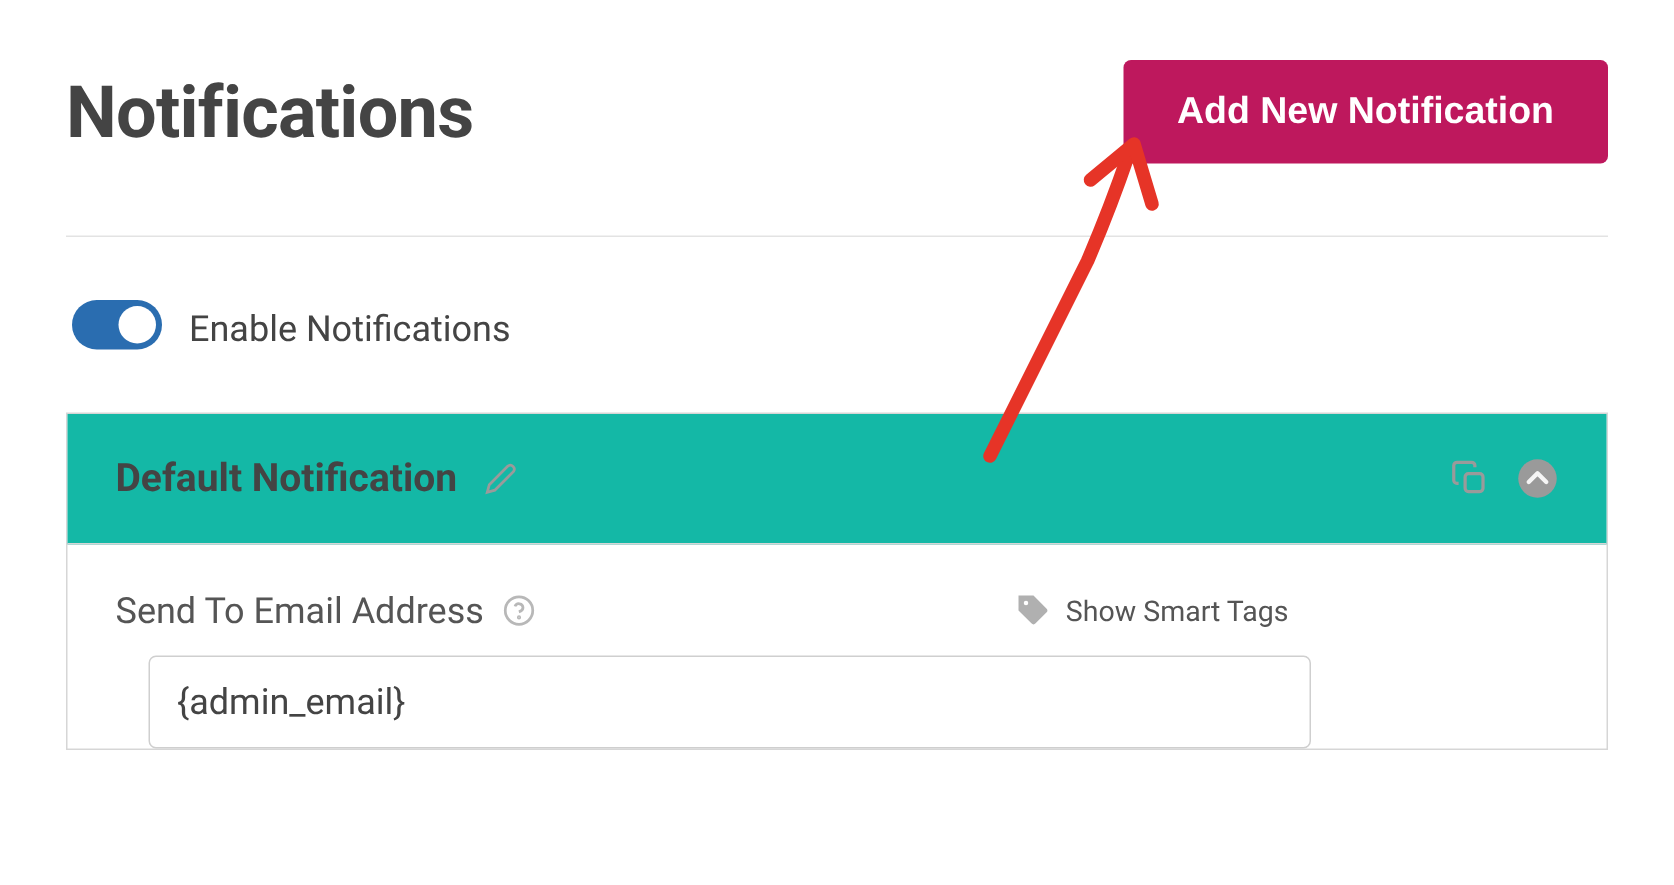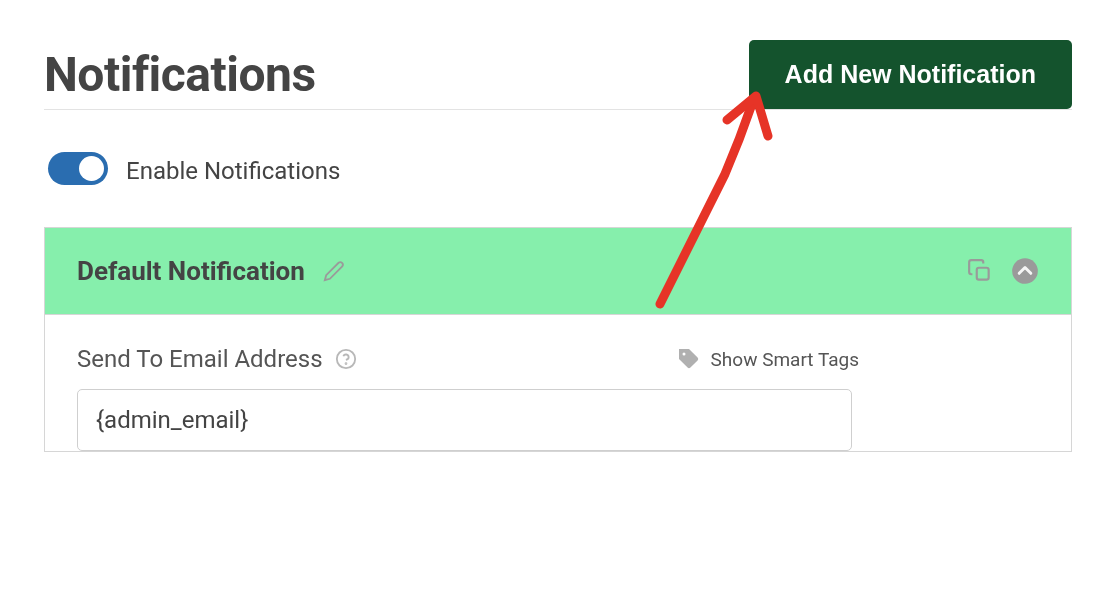--- a/index.html
+++ b/index.html
@@ -13,31 +13,32 @@
       width: 1116px;
       height: 590px;
       padding: 40px 44px 0 44px;
       color: #444;
       position: relative;
     }
     .header {
       display: flex;
       justify-content: space-between;
       align-items: center;
+      padding-bottom: 48px;
       border-bottom: 1px solid #e3e3e3;
       margin-bottom: 42px;
     }
     .page-title {
       font-size: 48px;
       font-weight: 700;
       color: #444;
       letter-spacing: -0.5px;
     }
     .add-btn {
-      background: #14532d;
+      background: #be185d;
       color: #fff;
       border: none;
       font-size: 25px;
       font-weight: 600;
       padding: 20px 36px;
       border-radius: 5px;
       cursor: pointer;
     }
     .toggle-row {
       display: flex;
@@ -65,21 +66,21 @@
       right: 4px;
     }
     .toggle-label {
       font-size: 24px;
       color: #444;
     }
     .panel {
       border: 1px solid #d6d6d6;
     }
     .panel-header {
-      background: #86efac;
+      background: #14b8a6;
       border-bottom: 1px solid #d6d6d6;
       padding: 28px 32px;
       display: flex;
       align-items: center;
       gap: 18px;
     }
     .panel-title {
       font-size: 26px;
       font-weight: 700;
       color: #444;
@@ -123,20 +124,21 @@
       color: #555;
     }
     .text-input {
       width: 775px;
       padding: 16px 18px;
       font-size: 24px;
       border: 1px solid #cfcfcf;
       border-radius: 5px;
       color: #444;
       font-family: inherit;
+      margin-left: 22px;
     }
     .annotation-arrow {
       position: absolute;
       top: 74px;
       left: 630px;
       width: 160px;
       height: 240px;
       pointer-events: none;
     }
   </style>

